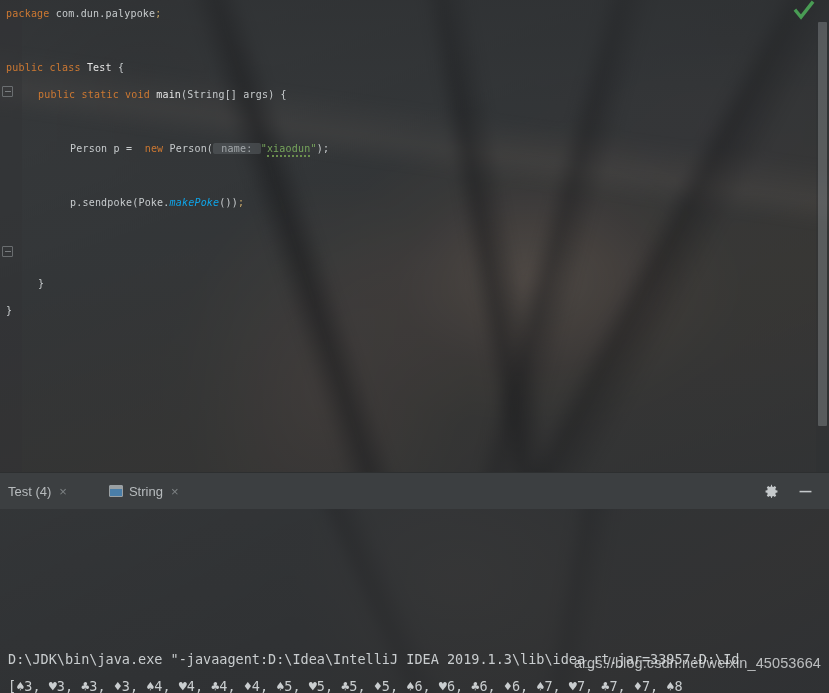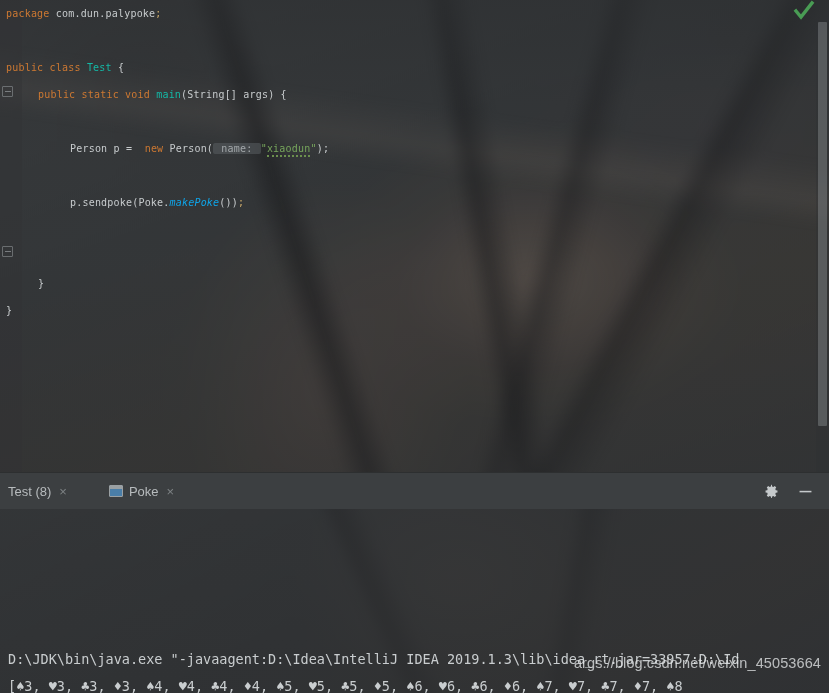--- a/index.html
+++ b/index.html
@@ -91,21 +91,21 @@
     line-height: 27px;
     white-space: pre;
     letter-spacing: 0.2px;
   }
   .code .line {
     height: 27px;
     padding-left: 6px;
   }
   .kw       { color: #cc7832; }
   .plain    { color: #c7cbcd; }
-  .type     { color: #14b8a6; }
+  .type     { color: #e5e5e5; }
   .str      { color: #77a65c; }
   .punct    { color: #c9a86a; }
   .method-i { color: #0ea5e9; font-style: italic; }
   .hint     {
     color: #a3a8ab;
     background: rgba(90,94,98,0.55);
     border-radius: 2px;
     padding: 0 2px;
   }
   .warnunder {
@@ -286,27 +286,27 @@
     <div class="editor-scrollbar">
       <div class="thumb"></div>
     </div>
   </div>
 
   <div id="runpanel">
 
     <div class="tabbar">
 
       <div class="tab">
-        <span>Test (8)</span>
+        <span>Test (4)</span>
         <span class="tab-close">×</span>
       </div>
 
       <div class="tab" style="margin-left:22px;">
         <span class="tab-icon-window"></span>
-        <span>Poke</span>
+        <span>String</span>
         <span class="tab-close">×</span>
       </div>
 
       <div class="tabbar-actions">
         <div class="icon-btn">
           <svg viewBox="0 0 20 20" width="17" height="17">
             <path fill="#c5c9cb" d="M10 6.6a3.4 3.4 0 1 0 0 6.8 3.4 3.4 0 0 0 0-6.8zm0 5a1.6 1.6 0 1 1 0-3.2 1.6 1.6 0 0 1 0 3.2z"></path>
             <path fill="#c5c9cb" d="M17 11.2v-2.4l-2-.35a5.4 5.4 0 0 0-.6-1.45l1.17-1.66-1.7-1.7-1.66 1.17a5.4 5.4 0 0 0-1.45-.6L10.4 2.2H9.6l-.36 2a5.4 5.4 0 0 0-1.45.6L6.13 3.63l-1.7 1.7L5.6 7a5.4 5.4 0 0 0-.6 1.45l-2 .35v2.4l2 .35a5.4 5.4 0 0 0 .6 1.45l-1.17 1.66 1.7 1.7 1.66-1.17c.45.26.94.46 1.45.6l.36 2h.8l.36-2c.51-.14 1-.34 1.45-.6l1.66 1.17 1.7-1.7L14.4 13c.26-.45.46-.94.6-1.45l2-.35z"></path>
           </svg>
         </div>

